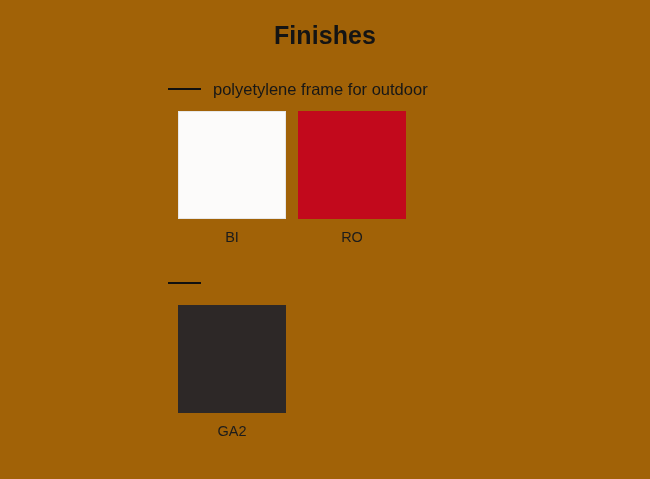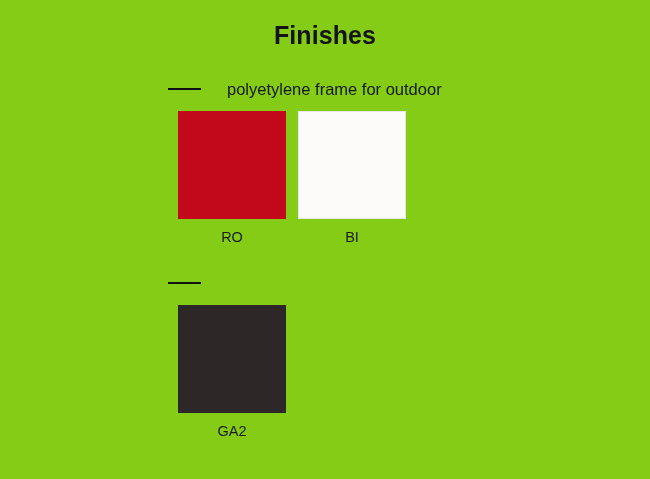--- a/index.html
+++ b/index.html
@@ -12,21 +12,21 @@
     background: #fdfdfd;
     font-family: "Liberation Sans", sans-serif;
     overflow: hidden;
     position: relative;
     -webkit-font-smoothing: antialiased;
   }
 
   #sheet {
     position: absolute;
     inset: 0;
-    background: #84cc16;
+    background: #a16207;
   }
 
   
   .page-title {
     position: absolute;
     left: 0;
     right: 0;
     top: 20px;
     text-align: center;
     font-size: 25px;
@@ -54,21 +54,21 @@
     align-items: center;
   }
   .legend-dash {
     width: 33px;
     height: 0;
     border-top: 2px solid #101010;
     display: block;
     flex: 0 0 auto;
   }
   .legend-label {
-    margin-left: 26px;
+    margin-left: 12px;
     font-size: 16.5px;
     color: #171717;
     line-height: 20px;
     white-space: nowrap;
   }
 
   
   .swatch-row {
     position: absolute;
     left: 178px;
@@ -109,27 +109,27 @@
   <div class="group group-outdoor">
 
     <div class="legend-row">
       <span class="legend-dash"></span>
       <span class="legend-label">polyetylene frame for outdoor</span>
     </div>
 
     <div class="swatch-row">
 
       <div class="swatch-cell">
-        <span class="swatch-chip" style="background:#c2091c;"></span>
-        <span class="swatch-caption">RO</span>
+        <span class="swatch-chip bordered" style="background:#fcfbfa;border:1px solid #e7e7e7;"></span>
+        <span class="swatch-caption">BI</span>
       </div>
 
       <div class="swatch-cell">
-        <span class="swatch-chip bordered" style="background:#fcfbfa;border:1px solid #e7e7e7;"></span>
-        <span class="swatch-caption">BI</span>
+        <span class="swatch-chip" style="background:#c2091c;"></span>
+        <span class="swatch-caption">RO</span>
       </div>
 
     </div>
   </div>
 
   <div class="group group-indoor">
 
     <div class="legend-row">
       <span class="legend-dash"></span>
     </div>

